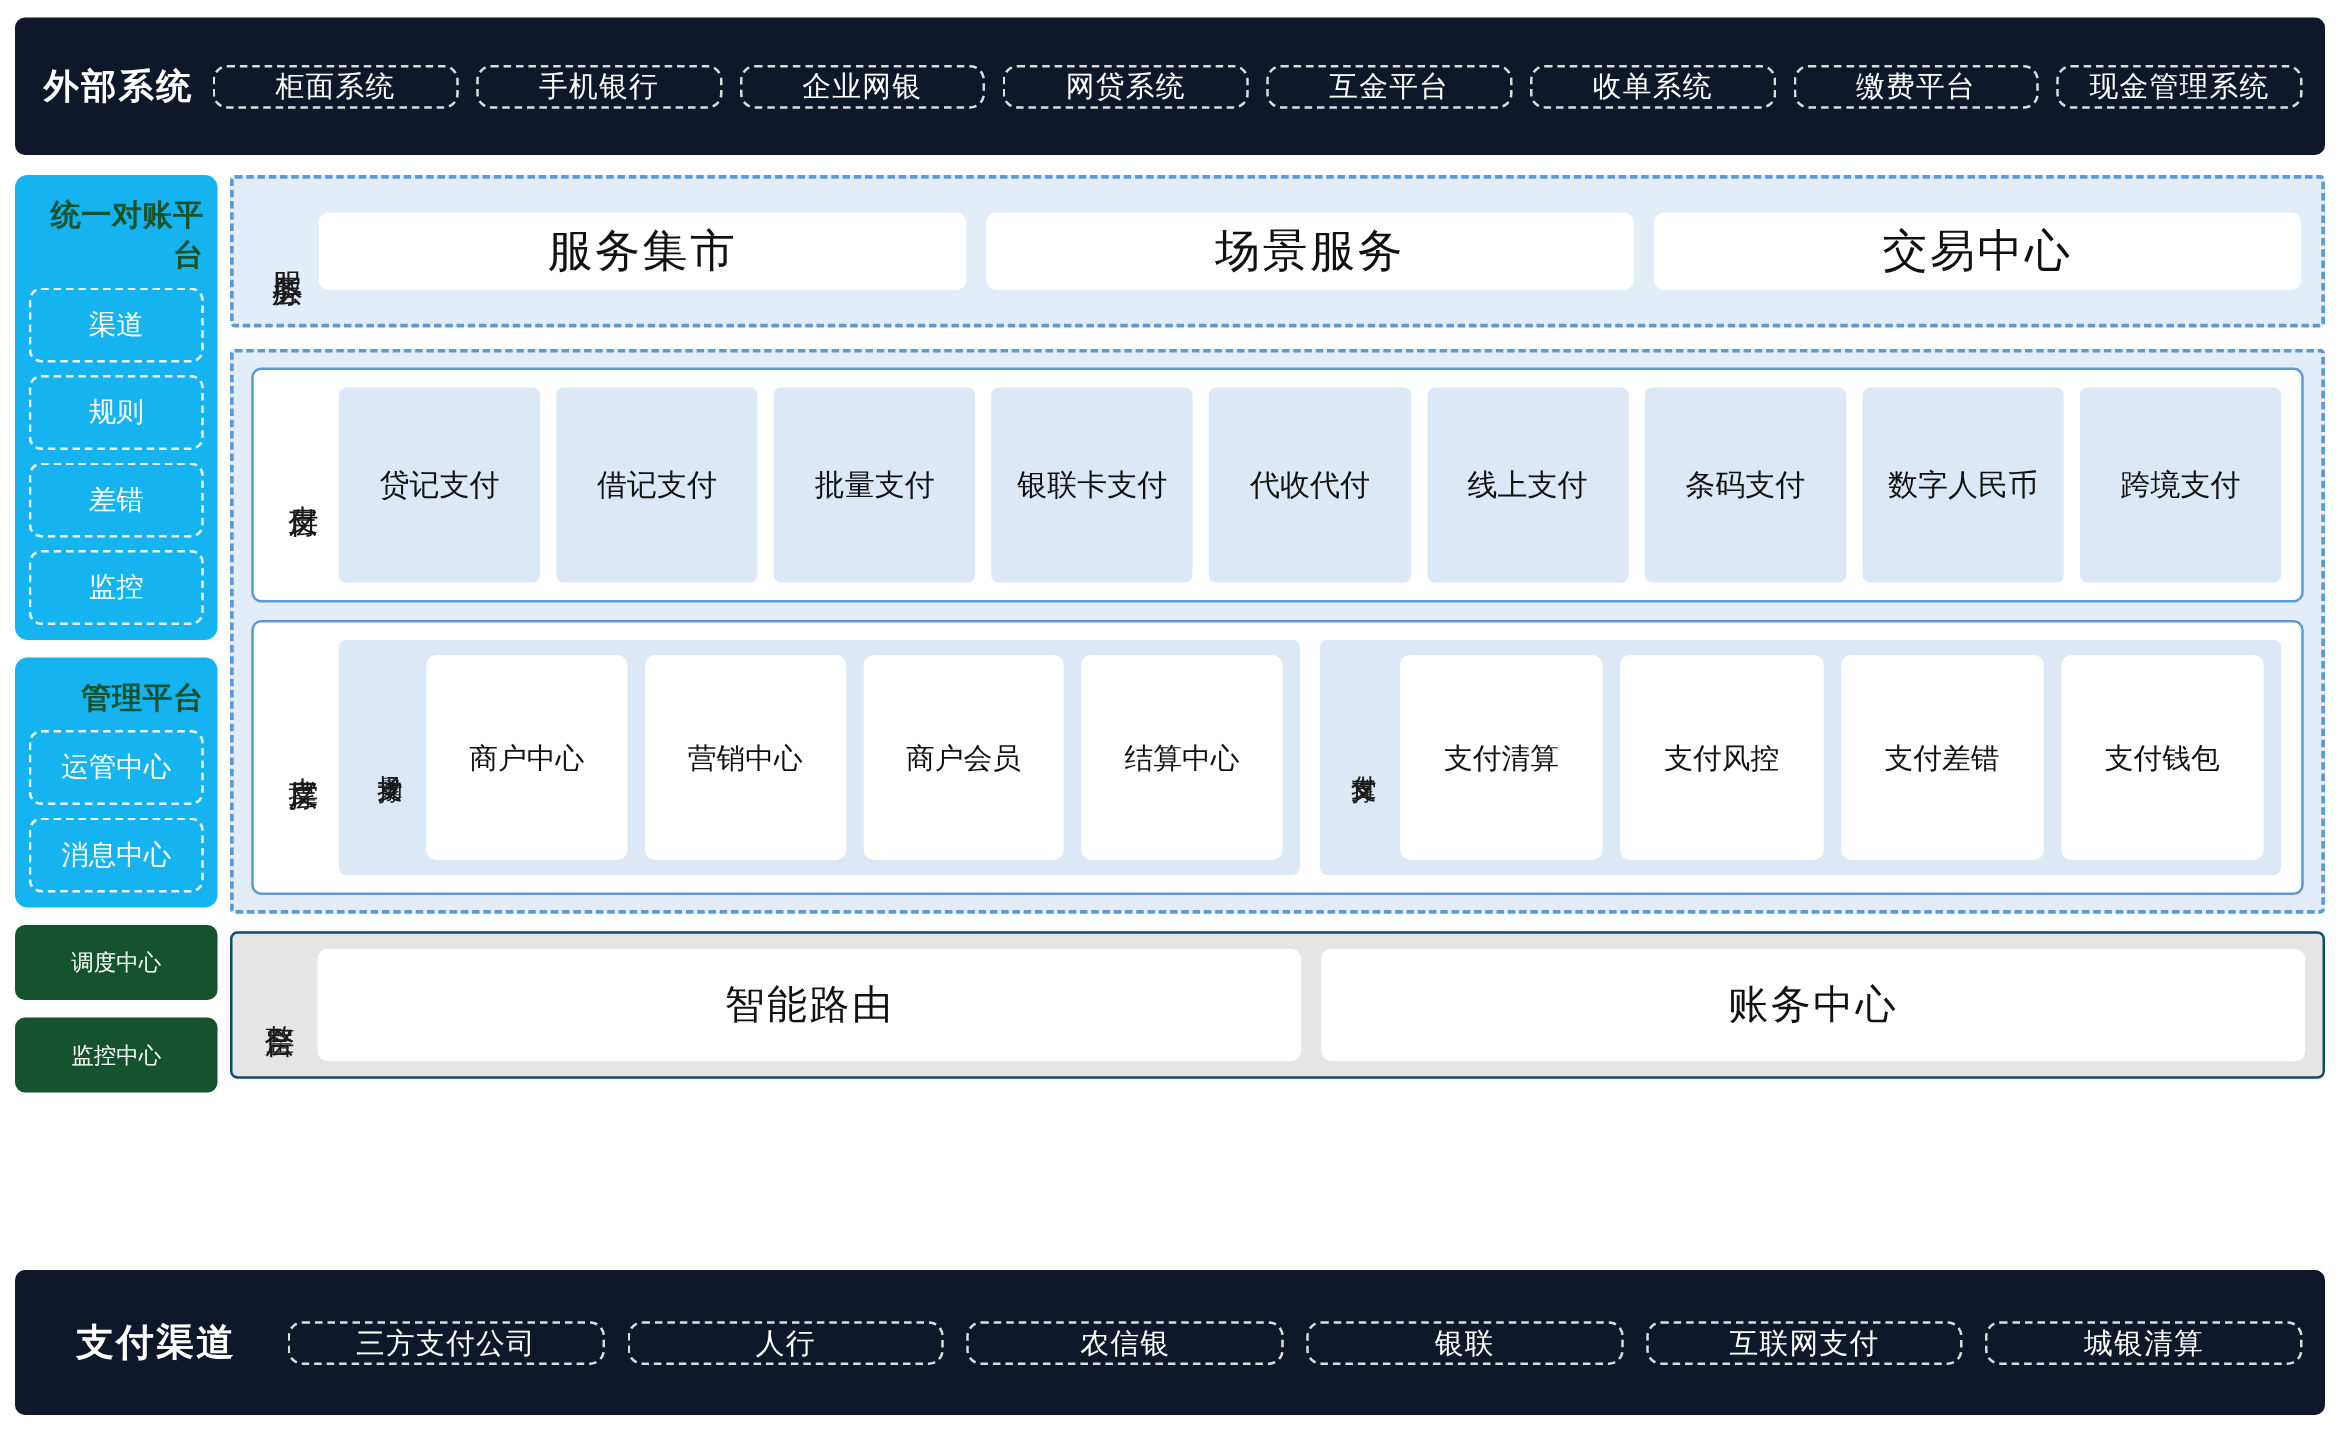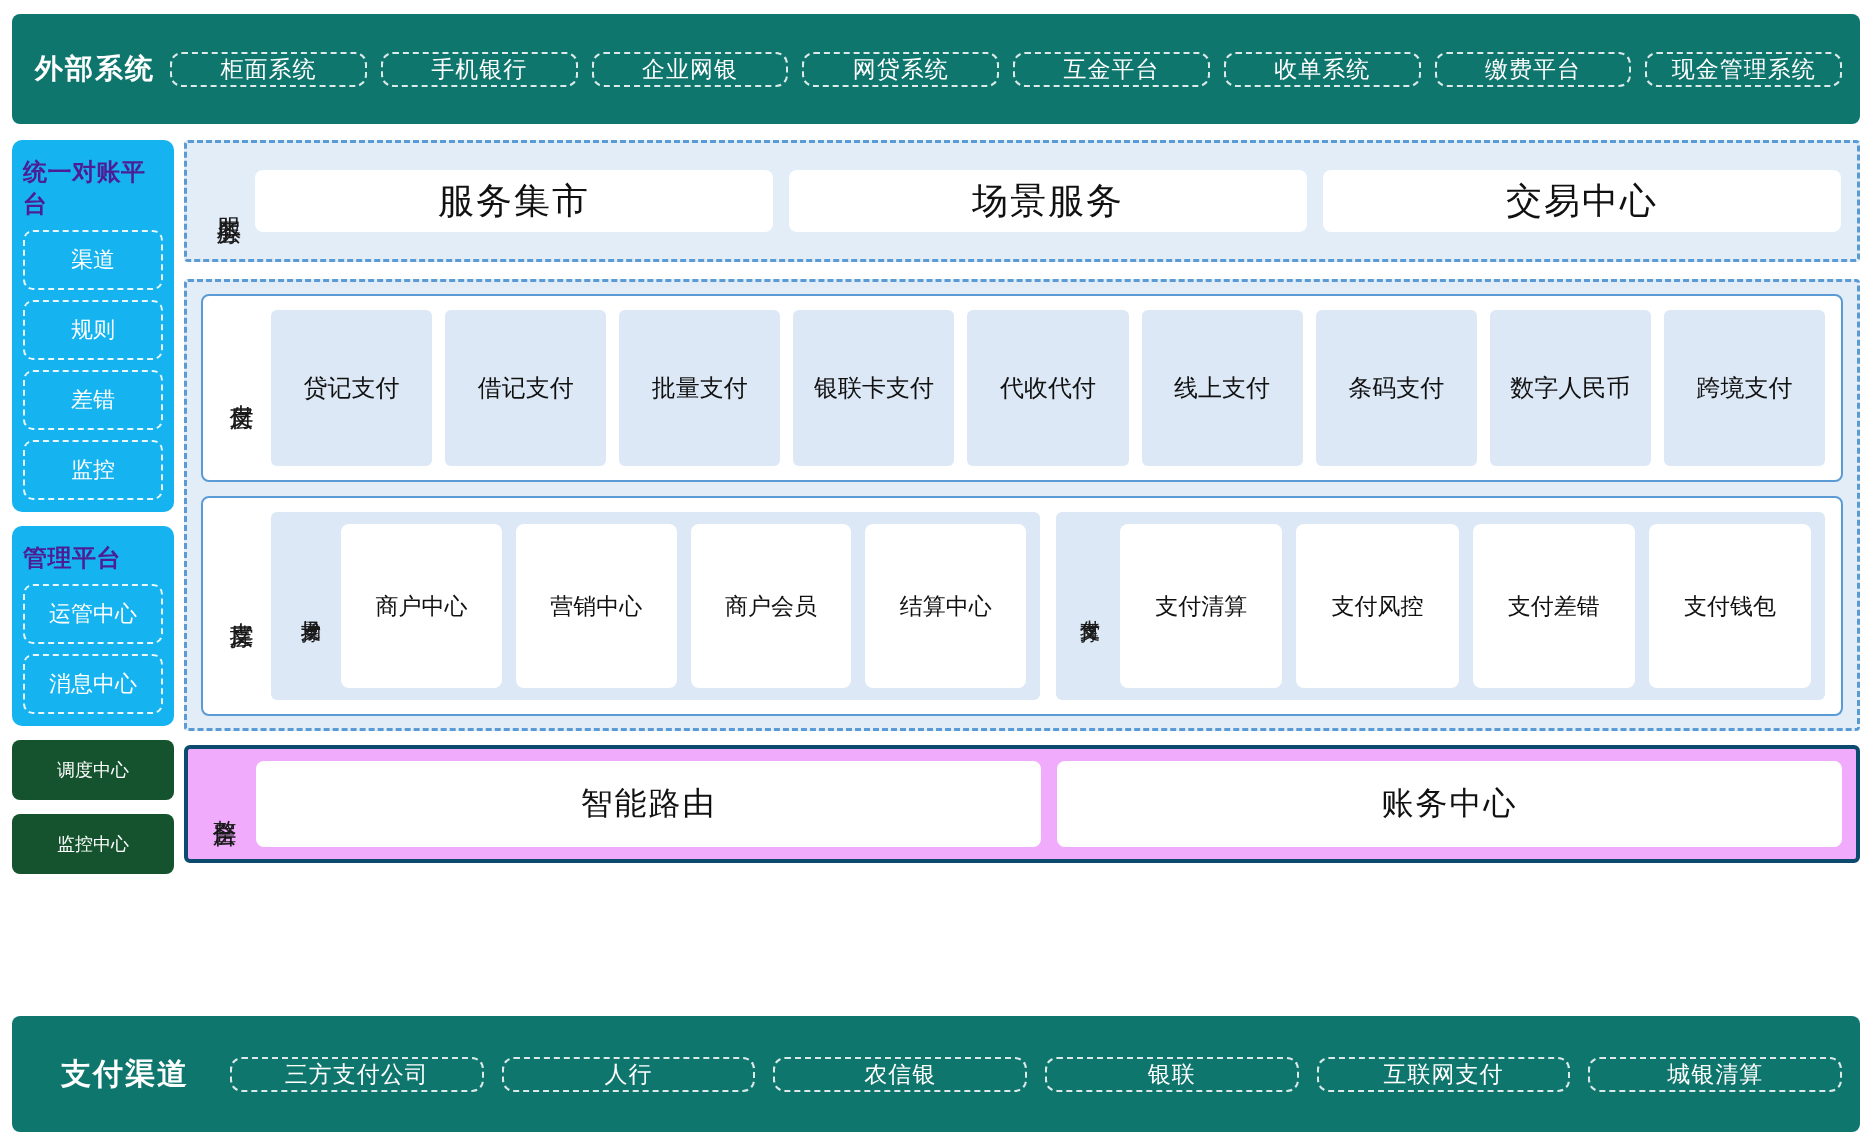--- a/index.html
+++ b/index.html
@@ -16,21 +16,21 @@
     width: 1872px;
     height: 1146px;
     background: #ffffff;
     padding: 0;
   }
 
   
   .bluebar {
     position: absolute;
     left: 12px;
-    background: #0f766e;
+    background: #0f172a;
     border-radius: 8px;
     display: flex;
     align-items: center;
   }
   .bluebar .bar-title {
     color: #ffffff;
     font-weight: bold;
     font-size: 27px;
     letter-spacing: 2px;
     text-align: center;
@@ -71,24 +71,24 @@
     top: 140px;
     width: 162px;
   }
   .side-group {
     background: #15b4f0;
     border-radius: 10px;
     padding: 10px 11px 12px 11px;
     margin-bottom: 14px;
   }
   .side-group-title {
-    color: #4c1d95;
+    color: #14532d;
     font-weight: bold;
     font-size: 24px;
-    text-align: left;
+    text-align: right;
     padding: 6px 0 10px 0;
     letter-spacing: 0.5px;
   }
   .side-chip {
     border: 2px dashed rgba(255,255,255,0.9);
     border-radius: 10px;
     color: #ffffff;
     font-size: 22px;
     text-align: center;
     padding: 13px 0;
@@ -218,22 +218,22 @@
     color: #111111;
     text-align: center;
     padding: 4px;
   }
   #scene-group { flex: 0 0 calc(50% - 8px); padding-left: 20px; }
   #paysupport-group { flex: 1 1 auto; }
 
   
   #integration-band {
     margin-top: 14px;
-    background: #f0abfc;
-    border: 4px solid #0c4a6e;
+    background: #e5e5e5;
+    border: 2px solid #0c4a6e;
     border-radius: 6px;
     padding: 12px 14px;
     height: 118px;
     display: flex;
     align-items: stretch;
   }
   #integration-band .vlabel { width: 46px; font-size: 24px; margin-right: 8px; }
   #integration-band .row { flex: 1 1 auto; display: flex; gap: 16px; }
   #integration-band .white-card { flex: 1 1 0; font-size: 32px; letter-spacing: 2px; }
 </style>

